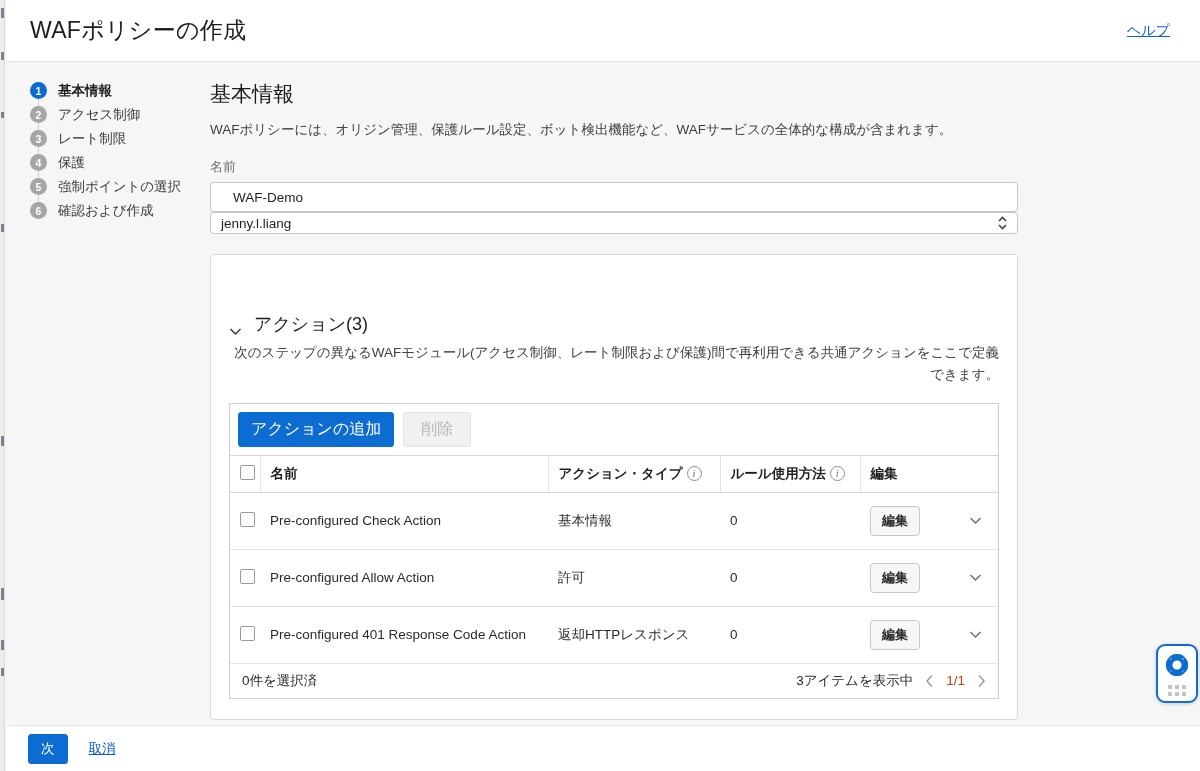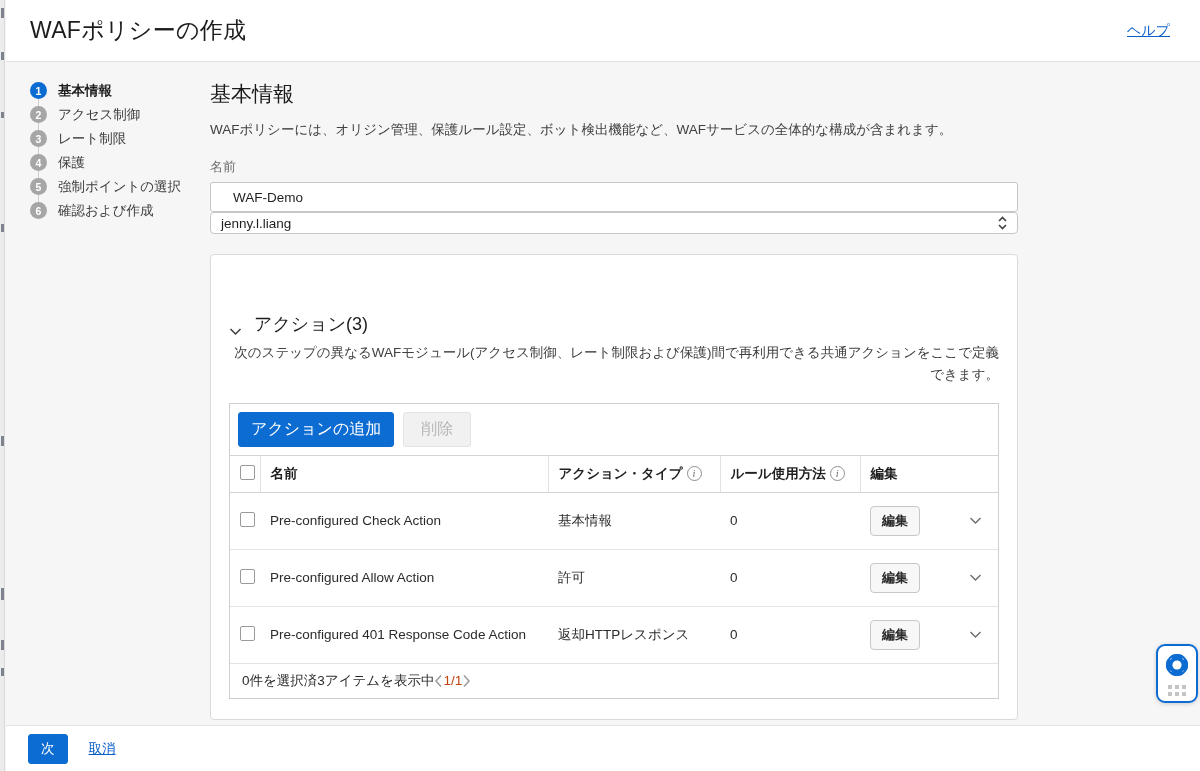--- a/index.html
+++ b/index.html
@@ -54,22 +54,22 @@
   .c-check { width:30px; }
   .c-name  { width:288px; }
   .c-type  { width:172px; }
   .c-usage { width:140px; }
   tbody td { border-bottom:1px solid #e4e4e4; padding:13px 10px; color:#2b2b2b; background:#fff; }
   .hcell { display:flex; align-items:center; gap:4px; }
   .cb { display:inline-block; width:15px; height:15px; border:1px solid #9a9a9a; border-radius:2px; background:#fff; cursor:pointer; }
   .info-badge { width:15px; height:15px; border:1px solid #8f8f8f; border-radius:50%; color:#6e6e6e; font-family:"Liberation Serif","DejaVu Serif",serif; font-style:italic; font-size:10.5px; font-weight:400; display:inline-flex; align-items:center; justify-content:center; flex:0 0 15px; }
   .editcell { display:flex; align-items:center; justify-content:space-between; padding-right:6px; }
   .btn-edit { background:#f7f7f7; border:1px solid #c7c7c7; border-radius:4px; padding:5px 11px; font-size:13px; font-weight:700; color:#2b2b2b; }
-  .tfoot { display:flex; justify-content:flex-start; align-items:center; padding:8px 12px; font-size:13.5px; color:#2b2b2b; }
-  .pager { display:flex; align-items:center; }
+  .tfoot { display:flex; justify-content:space-between; align-items:center; padding:8px 12px; font-size:13.5px; color:#2b2b2b; }
+  .pager { display:flex; align-items:center; gap:12px; }
   .pager .pg { color:#c2410c; }
   .chev-btn { background:none; border:none; cursor:pointer; padding:0; line-height:0; }
 
   
   .page-footer { position:absolute; left:6px; right:0; bottom:0; height:46px; background:#fff; border-top:1px solid #e2e2e2; display:flex; align-items:center; padding-left:22px; gap:21px; }
   .footer-next { padding:5px 12px; font-size:13.5px; }
   .cancel-link { font-size:13.5px; }
 
   
   .help-widget { position:absolute; right:2px; bottom:68px; width:42px; height:59px; background:#fff; border:2px solid #0d6cd2; border-radius:9px; display:flex; flex-direction:column; align-items:center; justify-content:center; gap:7px; box-shadow:0 1px 4px rgba(0,0,0,.18); cursor:pointer; z-index:10; }

